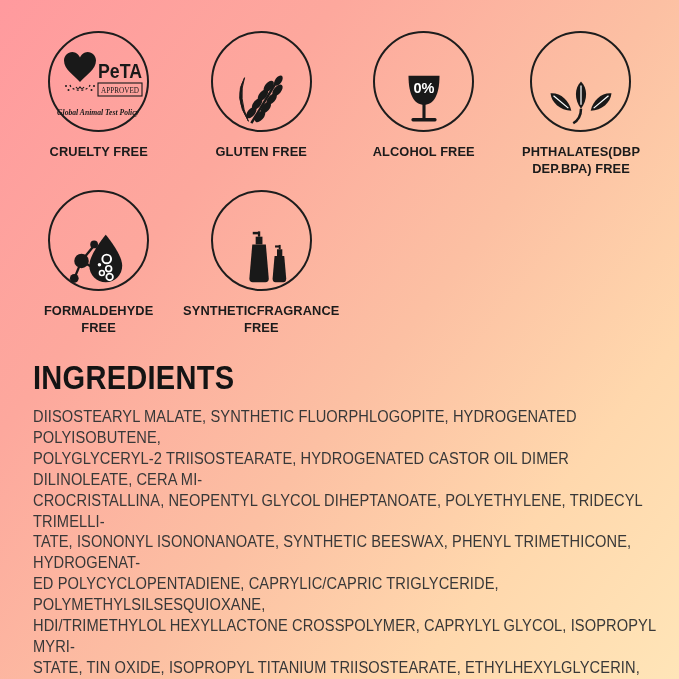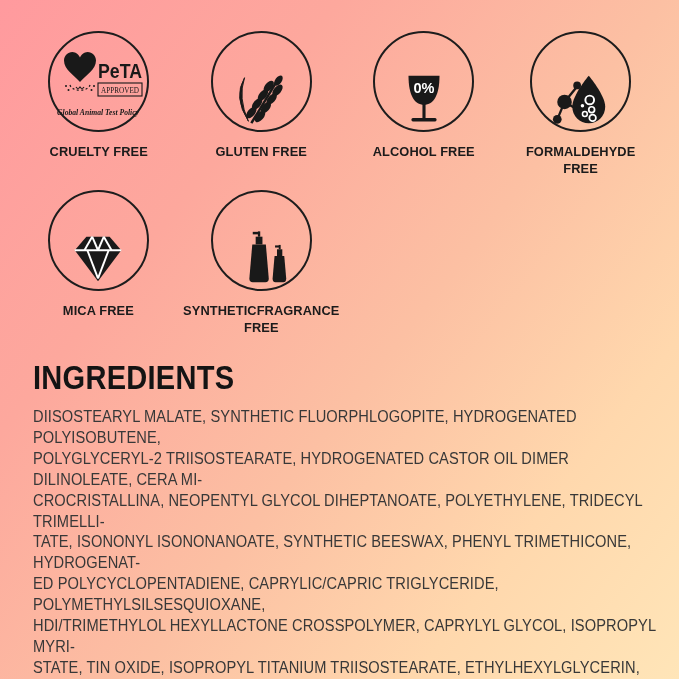--- a/index.html
+++ b/index.html
@@ -100,20 +100,43 @@
         <svg width="62" height="62" viewBox="0 0 64 64">
           <path d="M16 8 L48 8 C48 28 42 38 32 38 C22 38 16 28 16 8 Z" fill="#191919"></path>
           <rect x="30.4" y="37" width="3.2" height="15" fill="#191919"></rect>
           <rect x="19" y="51.5" width="26" height="3.6" rx="1.6" fill="#191919"></rect>
           <text x="32" y="26" font-size="15" font-weight="bold" fill="#ffffff" text-anchor="middle">0%</text>
         </svg>
       </div>
       <div class="badge-label">ALCOHOL FREE</div>
     </div>
 
+    <div class="badge">
+      <div class="badge-circle">
+        <svg width="62" height="62" viewBox="0 0 64 64">
+          <g fill="#191919">
+            <g transform="translate(32 42)">
+              <path d="M0 0 C-7 -9 -7 -21 0 -28 C7 -21 7 -9 0 0 Z"></path>
+              <line x1="0" y1="-4" x2="0" y2="-24" stroke="#ffffff" stroke-width="1.3"></line>
+            </g>
+            <g transform="translate(22 44) rotate(-50)">
+              <path d="M0 0 C-7 -9 -7 -21 0 -28 C7 -21 7 -9 0 0 Z"></path>
+              <line x1="0" y1="-4" x2="0" y2="-24" stroke="#ffffff" stroke-width="1.3"></line>
+            </g>
+            <g transform="translate(42 44) rotate(50)">
+              <path d="M0 0 C-7 -9 -7 -21 0 -28 C7 -21 7 -9 0 0 Z"></path>
+              <line x1="0" y1="-4" x2="0" y2="-24" stroke="#ffffff" stroke-width="1.3"></line>
+            </g>
+          </g>
+          <path d="M32 42 C32 50 29 54 24 57" fill="none" stroke="#191919" stroke-width="2.6"></path>
+        </svg>
+      </div>
+      <div class="badge-label">PHTHALATES(DBP
+DEP.BPA) FREE</div>
+    </div>
 
     <div class="badge">
       <div class="badge-circle">
         <svg width="62" height="62" viewBox="0 0 64 64">
           <line x1="15" y1="35" x2="28" y2="19" stroke="#191919" stroke-width="2.4"></line>
           <line x1="15" y1="35" x2="8" y2="52" stroke="#191919" stroke-width="2.4"></line>
           <line x1="15" y1="35" x2="27" y2="42" stroke="#191919" stroke-width="2.4"></line>
           <path d="M40 8 C40 8 57 28 57 40 C57 49.4 49.4 57 40 57 C30.6 57 23 49.4 23 40 C23 28 40 8 40 8 Z" fill="#191919"></path>
           <circle cx="15" cy="35" r="7.5" fill="#191919"></circle>
           <circle cx="28" cy="18" r="4" fill="#191919"></circle>
@@ -123,37 +146,20 @@
           <circle cx="36" cy="47.5" r="2.5" fill="none" stroke="#ffffff" stroke-width="1.6"></circle>
           <circle cx="44" cy="51.5" r="3.4" fill="none" stroke="#ffffff" stroke-width="1.8"></circle>
           <circle cx="33.5" cy="39" r="1.8" fill="#ffffff"></circle>
         </svg>
       </div>
       <div class="badge-label">FORMALDEHYDE
 FREE</div>
     </div>
 
 
-    <div class="badge">
-      <div class="badge-circle">
-        <svg width="62" height="62" viewBox="0 0 64 64">
-          <path d="M8 24 L20 10 H44 L56 24 L32 56 Z" fill="#191919"></path>
-          <g stroke="#ffffff" stroke-width="2" fill="none">
-            <line x1="8" y1="24" x2="56" y2="24"></line>
-            <line x1="26" y1="10" x2="32" y2="24"></line>
-            <line x1="38" y1="10" x2="32" y2="24"></line>
-            <line x1="26" y1="10" x2="18" y2="24"></line>
-            <line x1="38" y1="10" x2="46" y2="24"></line>
-            <line x1="21" y1="24" x2="32" y2="53"></line>
-            <line x1="43" y1="24" x2="32" y2="53"></line>
-          </g>
-        </svg>
-      </div>
-      <div class="badge-label">MICA FREE</div>
-    </div>
 
     <div class="badge">
       <div class="badge-circle">
         <svg width="62" height="62" viewBox="0 0 64 64">
           <g fill="#191919">
             <path d="M23 18 H37 L40 53 Q40.2 57 36.5 57 H23.5 Q19.8 57 20 53 Z"></path>
             <rect x="26.5" y="10" width="7" height="8"></rect>
             <rect x="28.8" y="4.5" width="2.4" height="5.5"></rect>
             <rect x="23.5" y="5" width="6" height="2.6"></rect>
             <path d="M46 30 H56 L58 53 Q58.2 57 55 57 H47 Q43.8 57 44 53 Z"></path>

